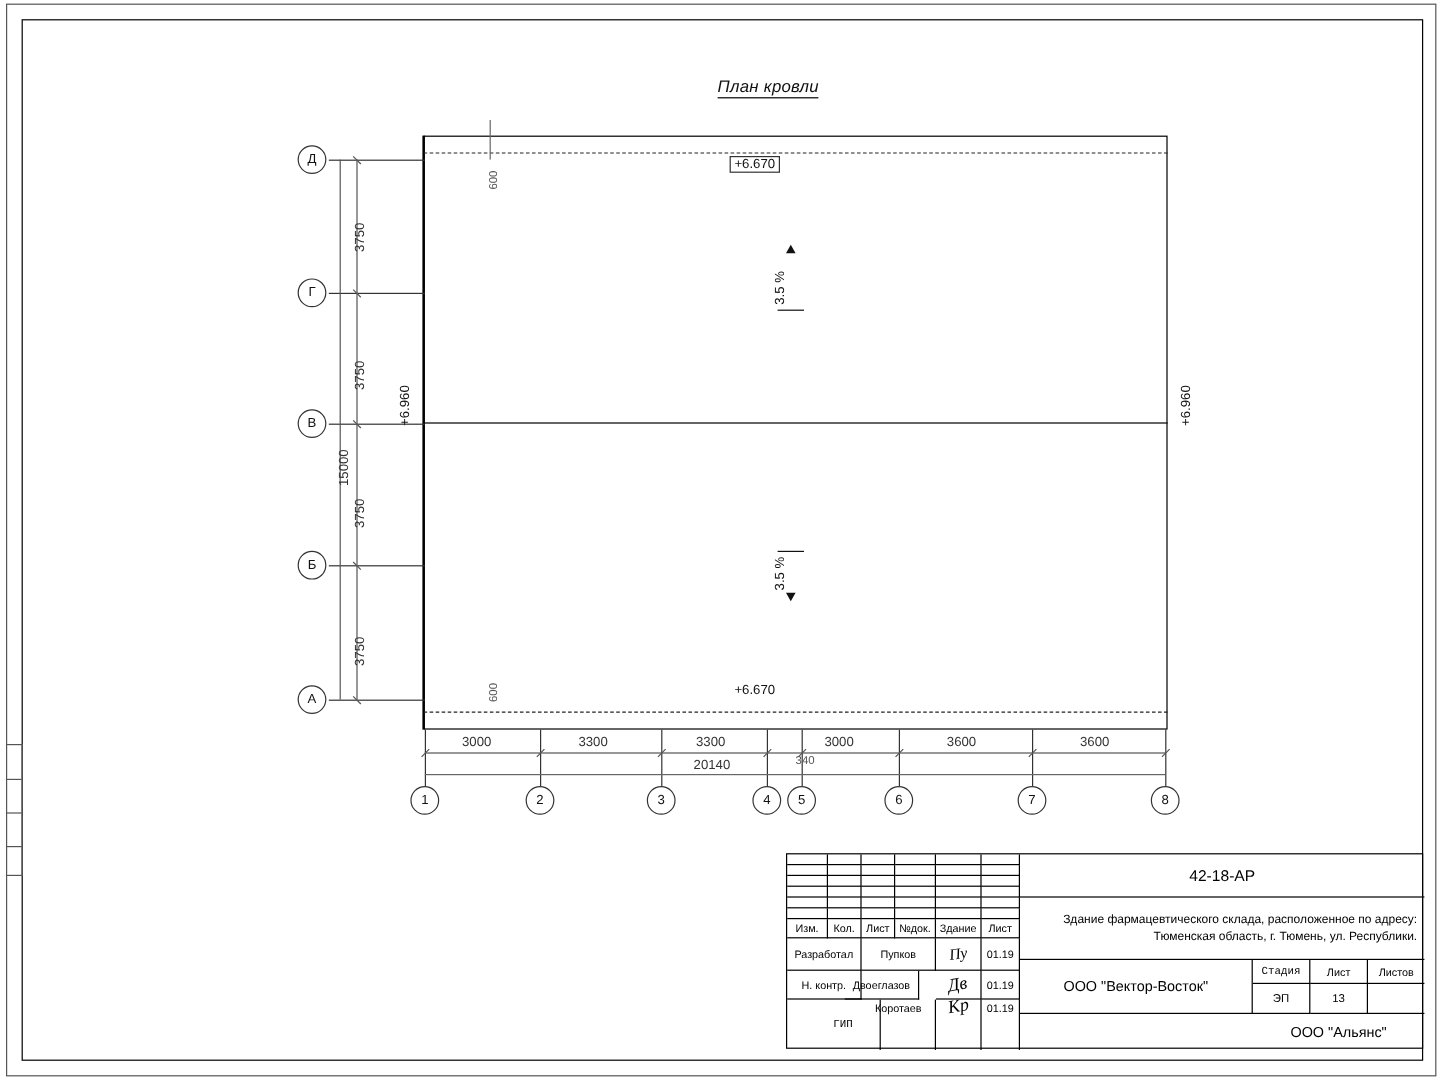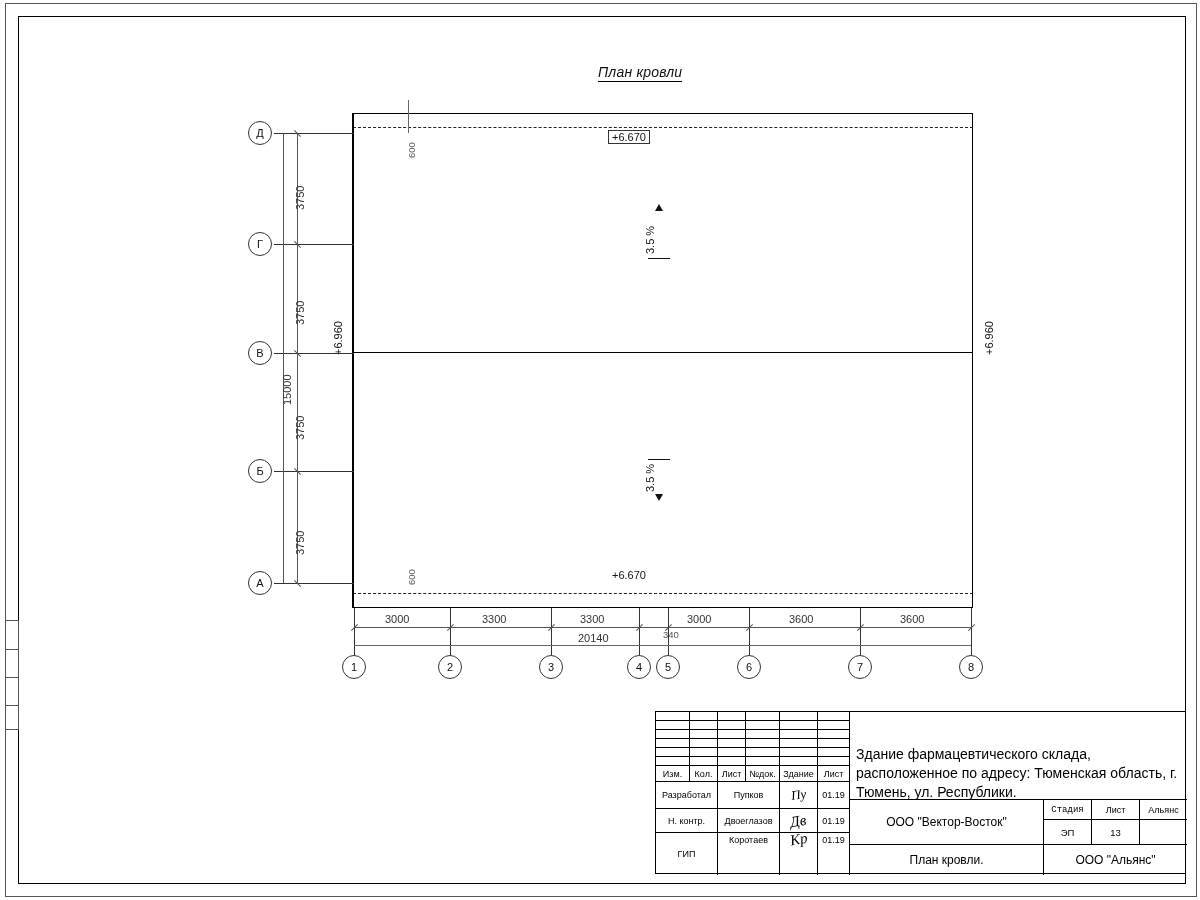--- a/index.html
+++ b/index.html
@@ -102,21 +102,21 @@
   
   .stamp{
     position:absolute; left:655px; top:711px; width:531px; height:163px;
     border:1px solid #000; font-size:9.5px; color:#000;
   }
   .stamp .cell{ position:absolute; border-right:1px solid #000; border-bottom:1px solid #000;
     display:flex; align-items:center; justify-content:center; text-align:center; overflow:hidden; }
   .stamp .noborder-b{ border-bottom:none; }
   .stamp .lbl{ font-size:9px; }
   .stamp .code{ font-size:13px; }
-  .stamp .addr{ font-size:14px; line-height:1.35; display:block; padding:4px 6px; text-align:left; }
+  .stamp .addr{ font-size:10px; line-height:1.35; display:block; padding:4px 6px; text-align:right; }
   .stamp .org{ font-size:12px; }
   .sig{ font-family:"Liberation Serif", serif; font-style:italic; font-size:13px; transform:rotate(-8deg); }
   .sig2{ font-family:"Liberation Serif", serif; font-style:italic; font-size:15px; transform:rotate(-10deg); line-height:.8; }
 </style>
 </head>
 <body>
 
 <div class="sheet">
 
   <div class="frame-outer"></div>
@@ -286,44 +286,44 @@
     <div class="cell lbl" style="left:162px;top:54px; width:32px; height:16px;">Лист</div>
 
     <div class="cell lbl" style="left:0;    top:70px; width:62px; height:27px;">Разработал</div>
     <div class="cell lbl" style="left:62px; top:70px; width:62px; height:27px;">Пупков</div>
     <div class="cell" style="left:124px;top:70px; width:38px; height:27px;">
         <span class="sig">Пу</span>
       </div>
     <div class="cell lbl" style="left:162px;top:70px; width:32px; height:27px;">01.19</div>
 
     <div class="cell lbl" style="left:0;    top:97px; width:62px; height:24px;">Н. контр.</div>
-    <div class="cell lbl" style="left:62px; top:97px; width:62px; height:24px;text-align:right;">Двоеглазов</div>
+    <div class="cell lbl" style="left:48px; top:97px; width:62px; height:24px;text-align:right;">Двоеглазов</div>
     <div class="cell" style="left:124px;top:97px; width:38px; height:24px;">
         <span class="sig2">Дв</span>
       </div>
     <div class="cell lbl" style="left:162px;top:97px; width:32px; height:24px;">01.19</div>
 
-    <div class="cell lbl noborder-b" style="left:0;    top:121px; width:62px; height:42px;">ГИП</div>
+    <div class="cell lbl noborder-b" style="left:16px;    top:121px; width:62px; height:42px;font-family:Liberation Mono, monospace;">ГИП</div>
     <div class="cell lbl noborder-b" style="left:62px; top:121px; width:62px; height:42px; align-items:flex-start; padding-top:2px;">Коротаев</div>
     <div class="cell noborder-b" style="left:124px;top:121px; width:38px; height:42px; align-items:flex-start;">
         <span class="sig2">Кр</span>
       </div>
     <div class="cell lbl noborder-b" style="left:162px;top:121px; width:32px; height:42px; align-items:flex-start; padding-top:2px;">01.19</div>
 
+    <div class="cell code" style="left:194px; top:0; width:337px; height:36px; border-right:none;">42-18-АР</div>
 
     <div class="cell" style="left:194px; top:36px; width:337px; height:52px; border-right:none;">
       <span class="addr">Здание фармацевтического склада, расположенное по адресу: Тюменская область, г. Тюмень, ул. Республики.</span>
     </div>
 
     <div class="cell org" style="left:194px; top:88px; width:194px; height:45px;">ООО "Вектор-Восток"</div>
-    <div class="cell org noborder-b" style="left:194px; top:133px; width:194px; height:30px;">План кровли.</div>
 
     <div class="cell lbl" style="left:388px; top:88px; width:48px; height:20px;font-family:Liberation Mono, monospace;">Стадия</div>
     <div class="cell lbl" style="left:436px; top:88px; width:48px; height:20px;">Лист</div>
-    <div class="cell lbl" style="left:484px; top:88px; width:47px; height:20px; border-right:none;">Альянс</div>
+    <div class="cell lbl" style="left:484px; top:88px; width:47px; height:20px; border-right:none;">Листов</div>
 
     <div class="cell" style="left:388px; top:108px; width:48px; height:25px;">ЭП</div>
     <div class="cell" style="left:436px; top:108px; width:48px; height:25px;">13</div>
     <div class="cell" style="left:484px; top:108px; width:47px; height:25px; border-right:none;"></div>
 
     <div class="cell org noborder-b" style="left:388px; top:133px; width:143px; height:30px; border-right:none;">ООО "Альянс"</div>
   </div>
 
 </div>
 

